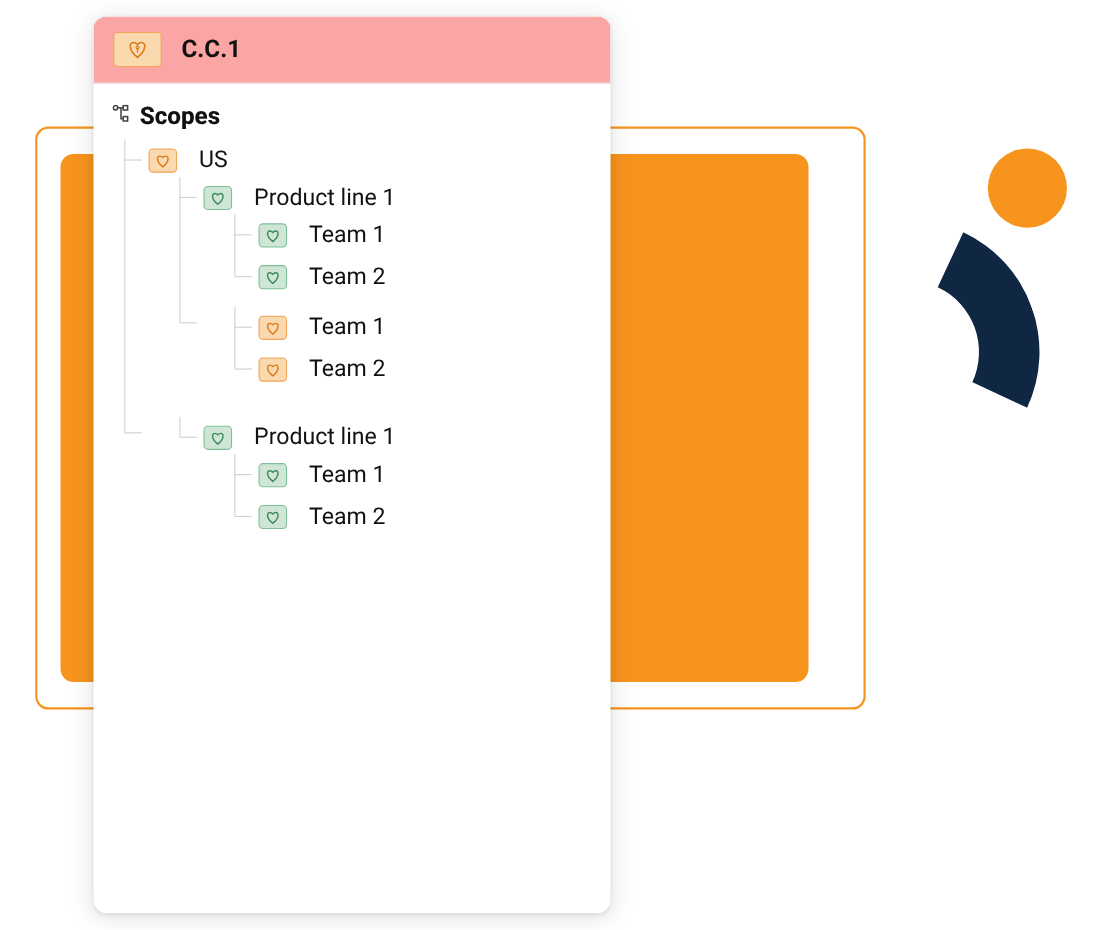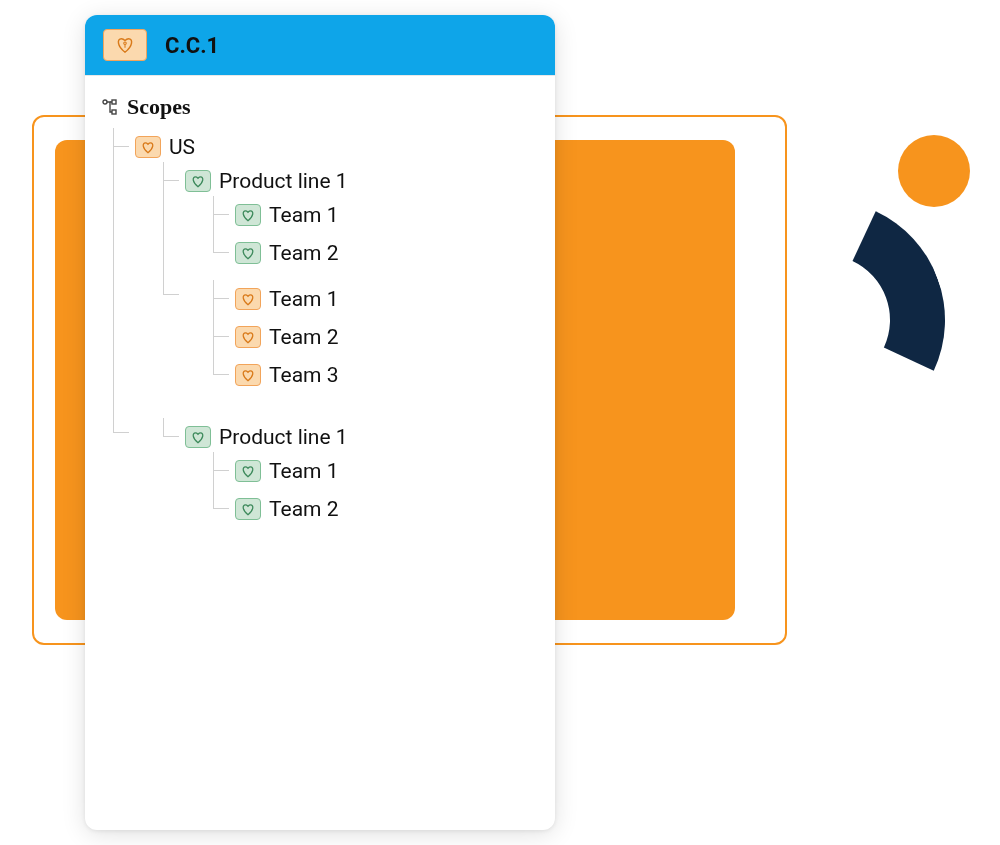--- a/index.html
+++ b/index.html
@@ -69,21 +69,21 @@
       width: 470px;
       height: 815px;
       background: #fff;
       border-radius: 12px;
       box-shadow: 0 4px 24px rgba(0,0,0,0.12), 0 1px 4px rgba(0,0,0,0.08);
       z-index: 10;
       overflow: hidden;
       padding-bottom: 20px;
     }
     .card-header {
-      background: #0ea5e9;
+      background: #fca5a5;
       padding: 14px 18px;
       display: flex;
       align-items: center;
       gap: 18px;
       border-bottom: 1px solid #e8e8e8;
     }
     .hdr-icon {
       width: 44px;
       height: 32px;
       background: #fbd9ae;
@@ -93,24 +93,22 @@
       align-items: center;
       justify-content: center;
     }
     .card-title {
       font-size: 22px;
       font-weight: 700;
       color: #111;
     }
     .section-title-row{
       display:flex;
-      align-items:center;
       gap:8px;
       padding: 18px 32px 8px 16px;
-      font-family: Liberation Serif, serif;
     }
     .section-title {
       font-size: 22px;
       font-weight: 800;
       color: #111;
     }
     .scope-icon {
       width: 18px; height:18px;
       display:inline-flex;
       align-items:center;
@@ -151,21 +149,21 @@
       height: 1px;
       background: #d0d0d0;
     }
     .tree ul > li:last-child::before {
       height: 18px;
       bottom: auto;
     }
     .node {
       display: flex;
       align-items: center;
-      gap: 8px;
+      gap: 20px;
       min-height: 30px;
     }
     .badge {
       width: 26px;
       height: 22px;
       border-radius: 4px;
       display: flex;
       align-items: center;
       justify-content: center;
       flex-shrink: 0;
@@ -274,30 +272,20 @@
               <li>
                 <div class="node">
                   <span class="badge orange">
                       <svg width="16" height="13" viewBox="0 0 24 20">
                         <path d="M12 18 C 3 11 3 3 8 3 C 10 3 12 5 12 5 C 12 5 14 3 16 3 C 21 3 21 11 12 18 Z" fill="none" stroke="#d97a1a" stroke-width="2"></path>
                       </svg>
                     </span>
                   <span class="node-label">Team 2</span>
                 </div>
               </li>
-              <li>
-                <div class="node">
-                  <span class="badge orange">
-                      <svg width="16" height="13" viewBox="0 0 24 20">
-                        <path d="M12 18 C 3 11 3 3 8 3 C 10 3 12 5 12 5 C 12 5 14 3 16 3 C 21 3 21 11 12 18 Z" fill="none" stroke="#d97a1a" stroke-width="2"></path>
-                      </svg>
-                    </span>
-                  <span class="node-label">Team 3</span>
-                </div>
-              </li>
             </ul>
           </li>
         </ul>
         <div class="region-gap"></div>
       </li>
 
       <li>
         <ul>
           <li>
             <div class="node">

